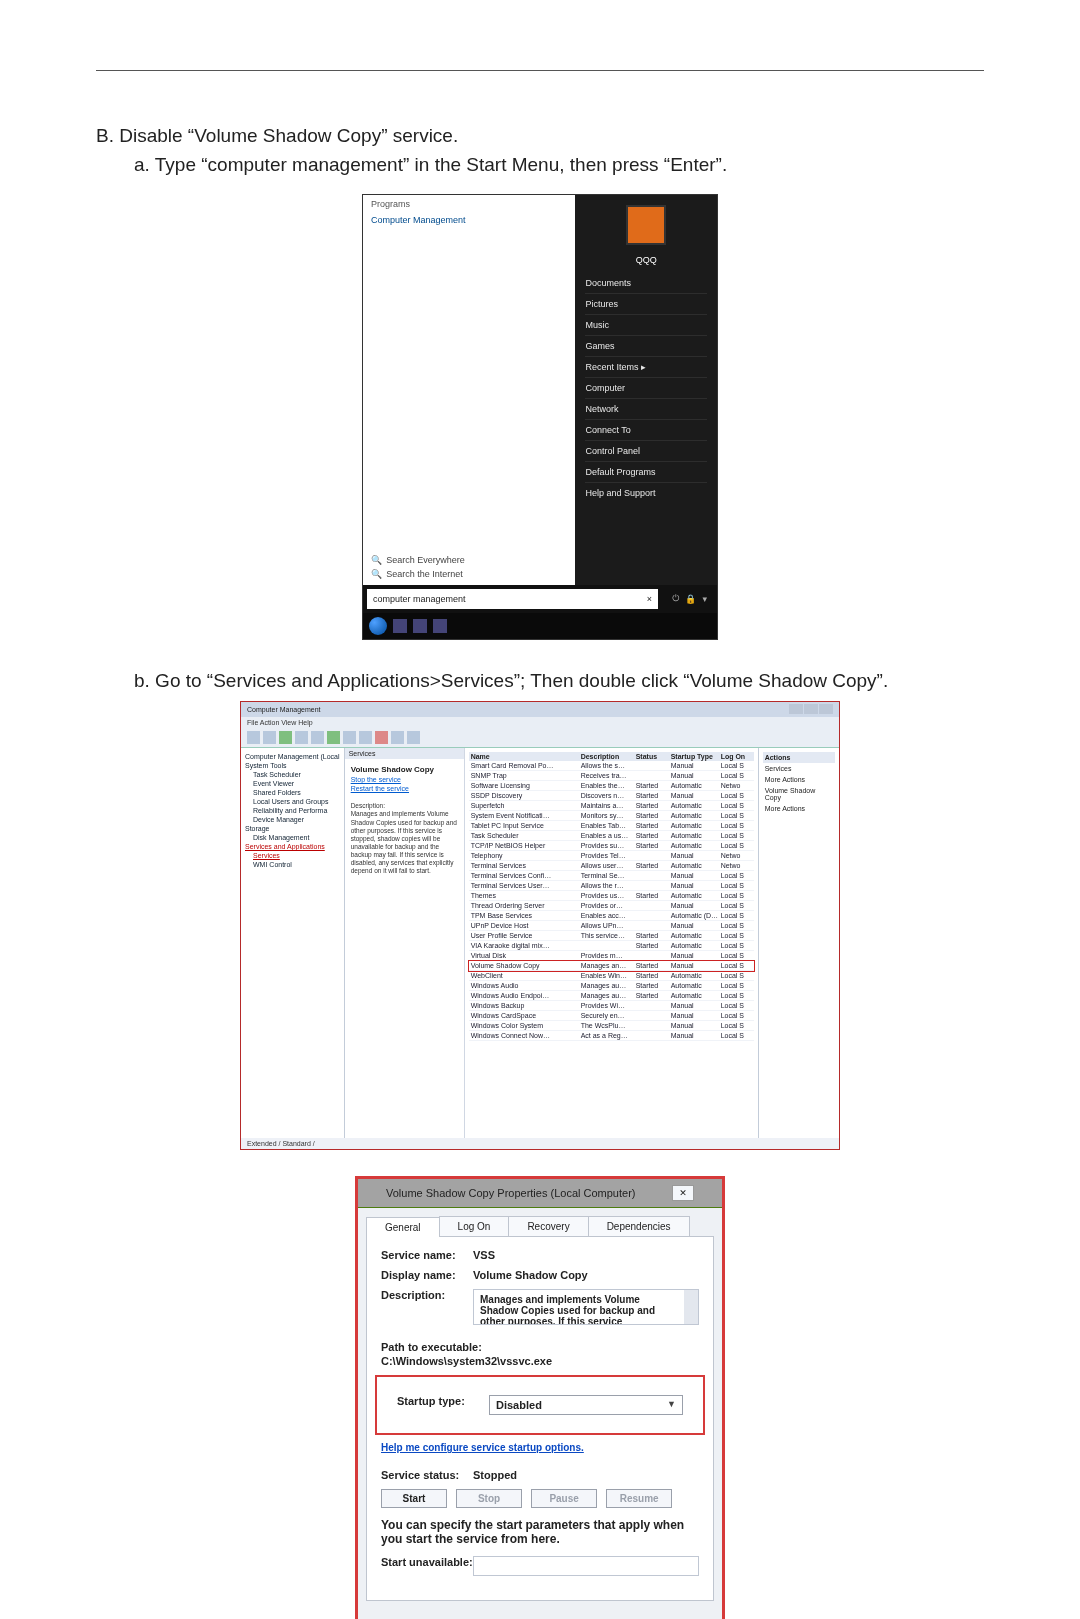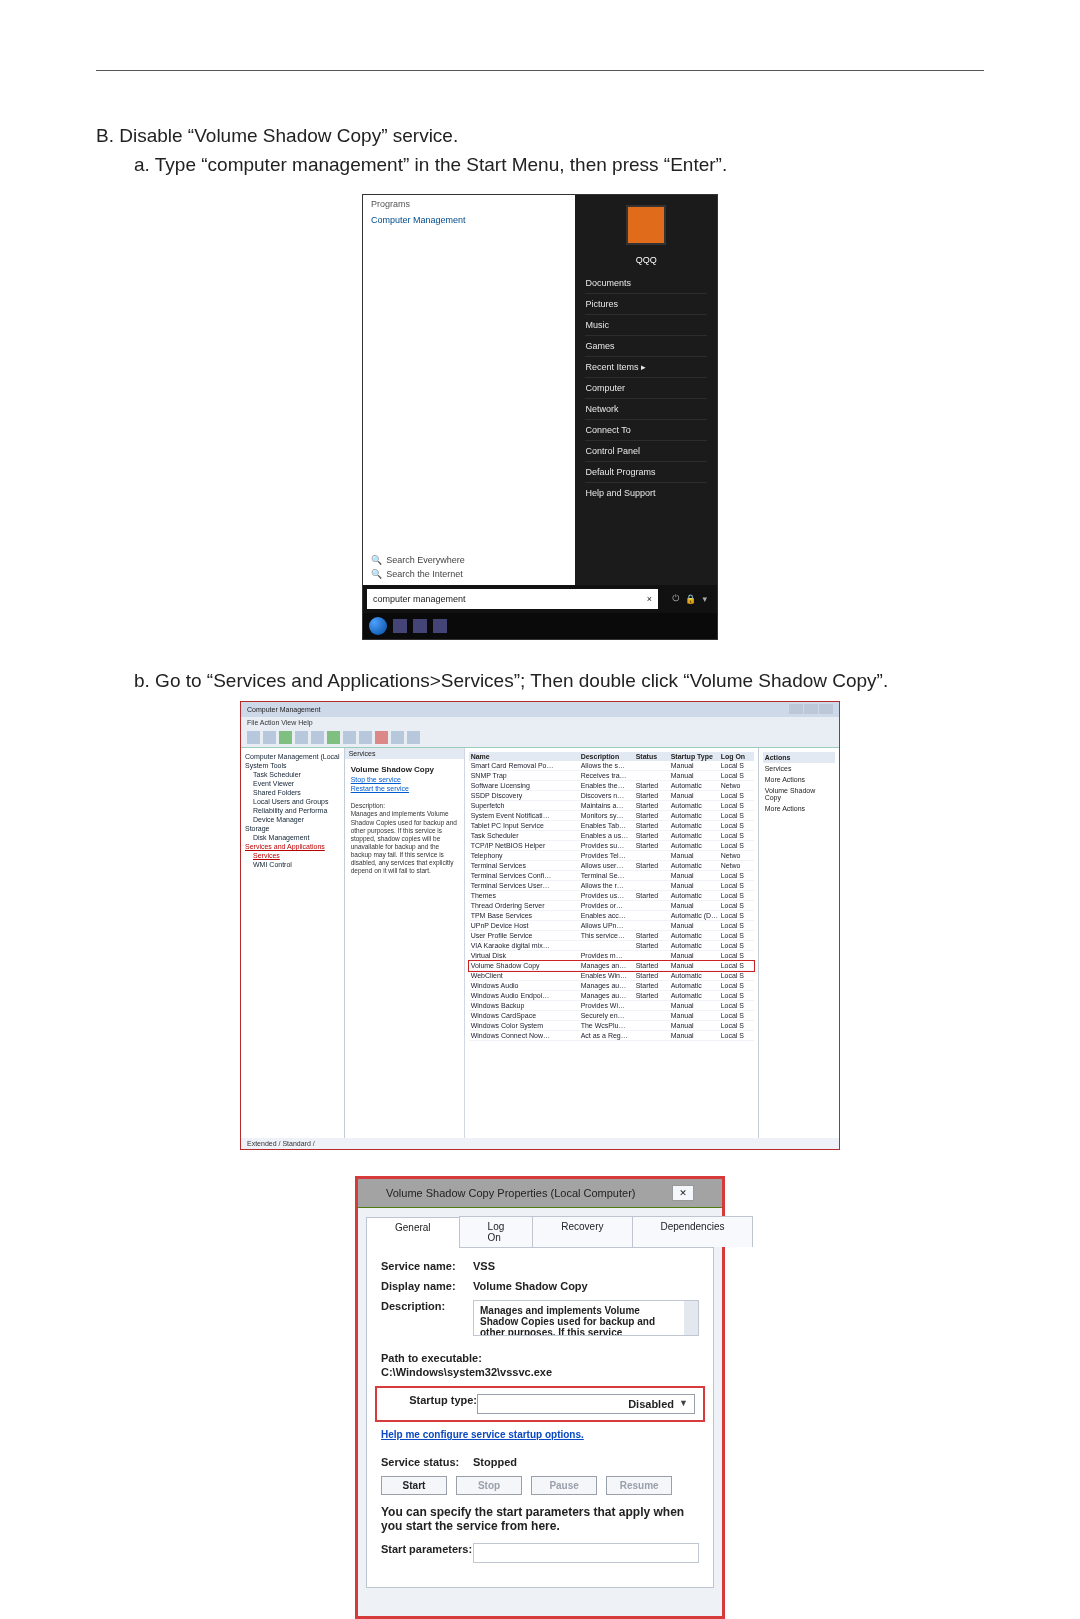--- a/index.html
+++ b/index.html
@@ -83,21 +83,21 @@
   .shotB .tabs{background:#eef1f7;padding:2px 6px;font-size:7px;color:#333;}
 
   
   .shotC{
     width:370px;margin:14px auto 14px;border:3px solid #d63a3a;
     background:#eef1f5;font-size:11px;color:#222;
   }
   .shotC .ttl{background:#a3a3a3;border-bottom:1px solid #4d7c0f;padding:6px 28px;display:flex;justify-content:space-between;align-items:center;}
   .shotC .closebtn{border:1px solid #999;width:22px;height:16px;font-size:9px;text-align:center;line-height:14px;background:#f4f7fb;}
   .shotC .tabs{display:flex;margin:8px 8px 0;border-bottom:1px solid #bfc5cf;font-size:10px;}
-  .shotC .tab{padding:4px 28px;border:1px solid #bfc5cf;border-bottom:none;background:#f7f9fc;margin-right:-1px;}
+  .shotC .tab{padding:4px 18px;border:1px solid #bfc5cf;border-bottom:none;background:#f7f9fc;margin-right:-1px;text-align:right;}
   .shotC .tab.active{background:#fff;position:relative;top:1px;}
   .shotC .pane{background:#fff;margin:0 8px 8px;border:1px solid #bfc5cf;border-top:none;padding:12px 14px 16px;font-weight:bold;}
   .shotC .frow{display:flex;align-items:flex-start;margin-bottom:8px;}
   .shotC .flab{width:92px;flex-shrink:0;}
   .shotC .descbox{flex:1;border:1px solid #c0c7d3;padding:4px 18px 4px 6px;height:36px;font-size:10px;position:relative;overflow:hidden;}
   .shotC .descbox .sb{position:absolute;right:0;top:0;bottom:0;width:14px;background:#e3e7ee;}
   .shotC .startup-wrap{border:2px solid #d63a3a;padding:6px 8px;margin:6px -6px;}
   .shotC .select{flex:1;border:1px solid #9aa0ab;background:#fff;padding:3px 20px 3px 6px;position:relative;}
   .shotC .select::after{content:"▼";position:absolute;right:6px;top:3px;font-size:9px;color:#444;}
   .shotC a.link{color:#0a49c3;text-decoration:underline;font-size:10px;}
@@ -458,41 +458,41 @@
           <span>Volume Shadow Copy</span>
         </div>
       <div class="frow">
           <span class="flab">Description:</span>
         <div class="descbox"><span>Manages and implements Volume Shadow Copies used for backup and other purposes. If this service</span><div class="sb"></div></div>
       </div>
       <div style="margin:16px 0 2px;">Path to executable:</div>
       <div style="margin-bottom:8px;">C:\Windows\system32\vssvc.exe</div>
 
       <div class="startup-wrap">
-        <div class="frow" style="margin:0;text-align:right;">
+        <div class="frow" style="margin:12px;">
           <span class="flab">Startup type:</span>
           <div class="select">Disabled</div>
         </div>
       </div>
 
       <a class="link">Help me configure service startup options.</a>
 
       <div class="frow" style="margin-top:16px;">
           <span class="flab">Service status:</span>
           <span>Stopped</span>
         </div>
       <div style="margin-bottom:10px;">
         <span class="btn">Start</span>
         <span class="btn dis">Stop</span>
         <span class="btn dis">Pause</span>
         <span class="btn dis">Resume</span>
       </div>
       <div style="font-size:12px;margin-bottom:10px;">You can specify the start parameters that apply when you start the service from here.</div>
       <div class="frow">
-          <span class="flab">Start parameters:</span>
+          <span class="flab">Start unavailable:</span>
           <div class="parambox"></div>
         </div>
     </div>
     <div class="dlgbtns">
       
       
       
     </div>
   </div>
 

